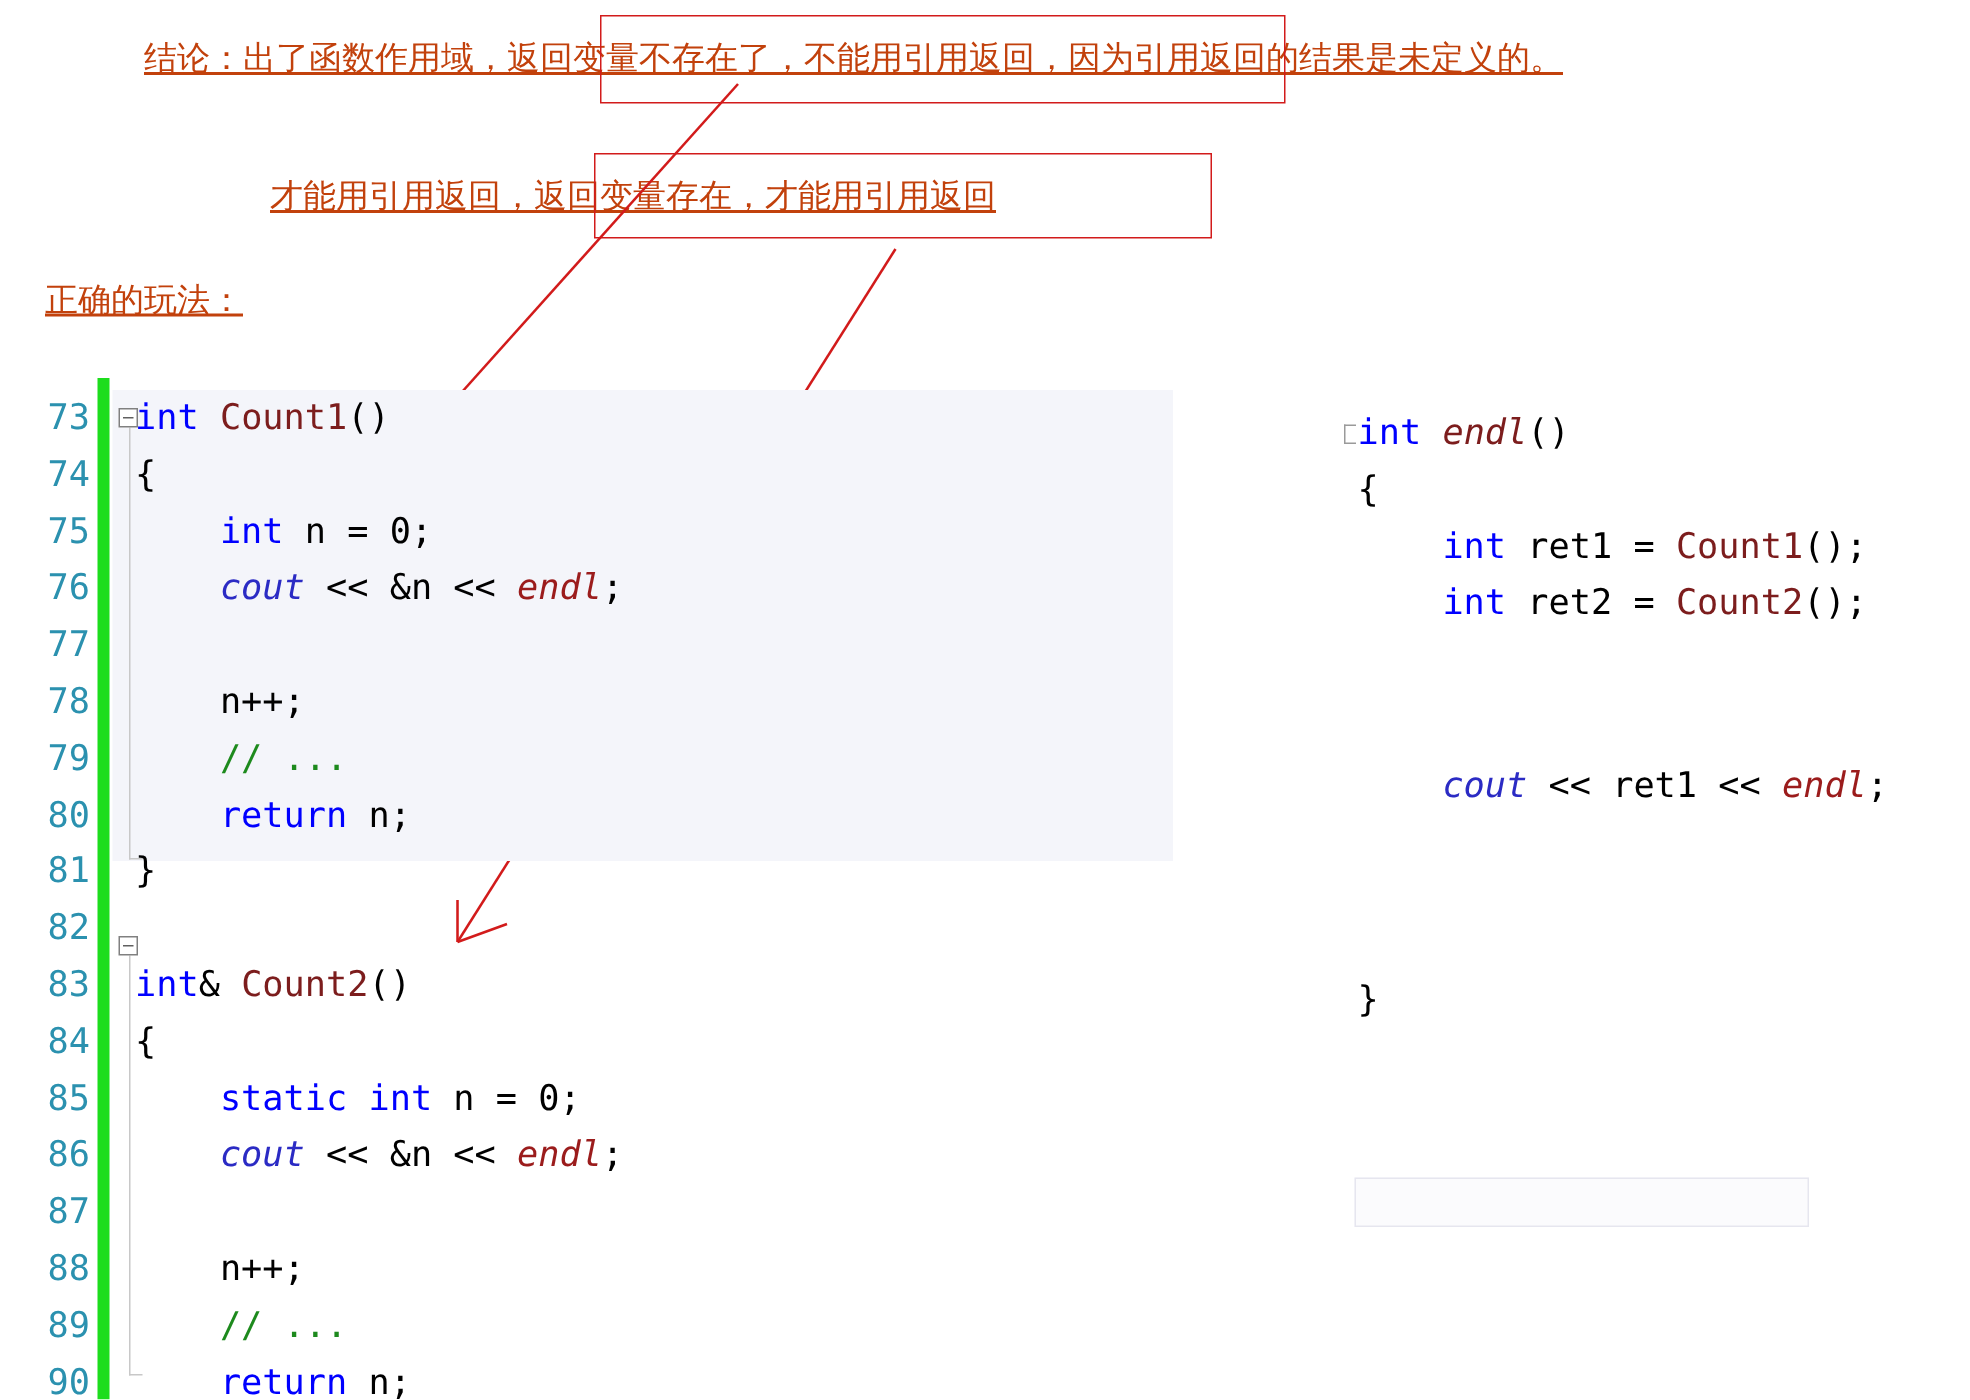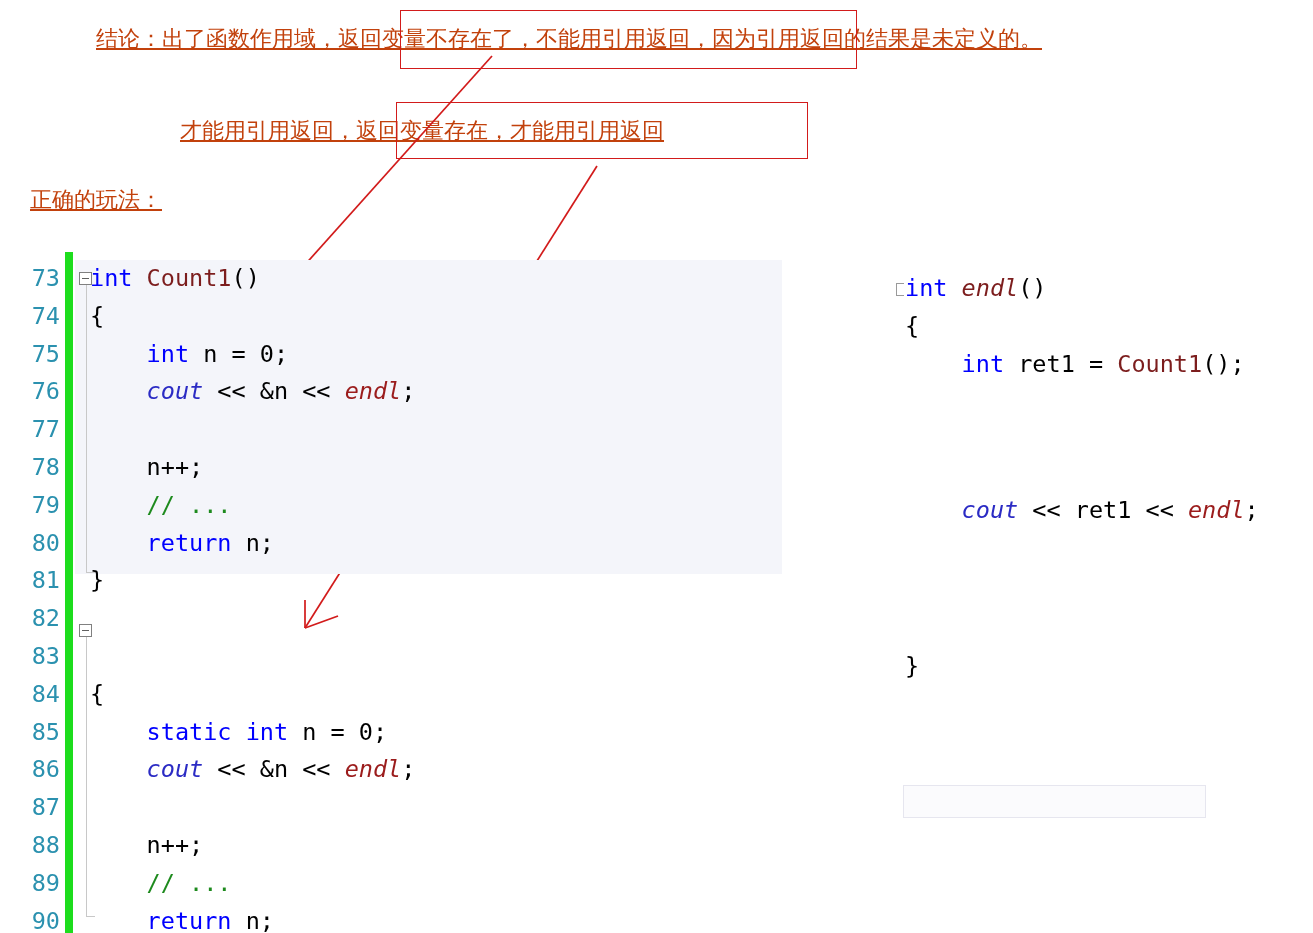--- a/index.html
+++ b/index.html
@@ -194,34 +194,36 @@
   <div class="codeline" style="top:8px"><span class="kw">int</span> <span class="fn">Count1</span><span class="plain">()</span></div>
   <div class="codeline" style="top:45.8px"><span class="plain">{</span></div>
   <div class="codeline" style="top:83.6px"><span class="plain">    </span><span class="kw">int</span> <span class="plain">n = </span><span class="num">0</span><span class="plain">;</span></div>
   <div class="codeline" style="top:121.4px"><span class="plain">    </span><span class="std">cout</span><span class="plain"> &lt;&lt; &amp;n &lt;&lt; </span><span class="stdr">endl</span><span class="plain">;</span></div>
   <div class="codeline" style="top:159.2px"></div>
   <div class="codeline" style="top:197px"><span class="plain">    n++;</span></div>
   <div class="codeline" style="top:234.8px"><span class="plain">    </span><span class="cmt">// ...</span></div>
   <div class="codeline" style="top:272.6px"><span class="plain">    </span><span class="kw">return</span><span class="plain"> n;</span></div>
   <div class="codeline" style="top:310.4px"><span class="plain">}</span></div>
   <div class="codeline" style="top:348.2px"></div>
+  <div class="codeline" style="top:386px"><span class="kw">int</span><span class="plain">&amp; </span><span class="fn">Count2</span><span class="plain">()</span></div>
   <div class="codeline" style="top:423.8px"><span class="plain">{</span></div>
   <div class="codeline" style="top:461.6px"><span class="plain">    </span><span class="kw">static int</span> <span class="plain">n = </span><span class="num">0</span><span class="plain">;</span></div>
   <div class="codeline" style="top:499.4px"><span class="plain">    </span><span class="std">cout</span><span class="plain"> &lt;&lt; &amp;n &lt;&lt; </span><span class="stdr">endl</span><span class="plain">;</span></div>
   <div class="codeline" style="top:537.2px"></div>
   <div class="codeline" style="top:575px"><span class="plain">    n++;</span></div>
   <div class="codeline" style="top:612.8px"><span class="plain">    </span><span class="cmt">// ...</span></div>
   <div class="codeline" style="top:650.6px"><span class="plain">    </span><span class="kw">return</span><span class="plain"> n;</span></div>
   
 </div>
 
 <div id="cb3"></div>
 <div class="code" id="editor-right">
   <div id="cur-line-hl"></div>
   <div class="rcodeline" style="top:8px"><span class="kw">int</span> <span class="fni">endl</span><span class="plain">()</span></div>
   <div class="rcodeline" style="top:45.8px"><span class="plain">{</span></div>
   <div class="rcodeline" style="top:83.6px"><span class="plain">    </span><span class="kw">int</span> <span class="plain">ret1 = </span><span class="fn">Count1</span><span class="plain">();</span></div>
+  <div class="rcodeline" style="top:121.4px"><span class="plain">    </span><span class="kw">int</span> <span class="plain">ret2 = </span><span class="fn">Count2</span><span class="plain">();</span></div>
   <div class="rcodeline" style="top:159.2px"></div>
   <div class="rcodeline" style="top:197px"></div>
-  <div class="rcodeline" style="top:230px"><span class="plain">    </span><span class="std">cout</span><span class="plain"> &lt;&lt; ret1 &lt;&lt; </span><span class="stdr">endl</span><span class="plain">;</span></div>
+  <div class="rcodeline" style="top:243px"><span class="plain">    </span><span class="std">cout</span><span class="plain"> &lt;&lt; ret1 &lt;&lt; </span><span class="stdr">endl</span><span class="plain">;</span></div>
   <div class="rcodeline" style="top:310.4px"></div>
   <div class="rcodeline" style="top:386px"><span class="plain">}</span></div>
 </div>
 
 </body></html>

